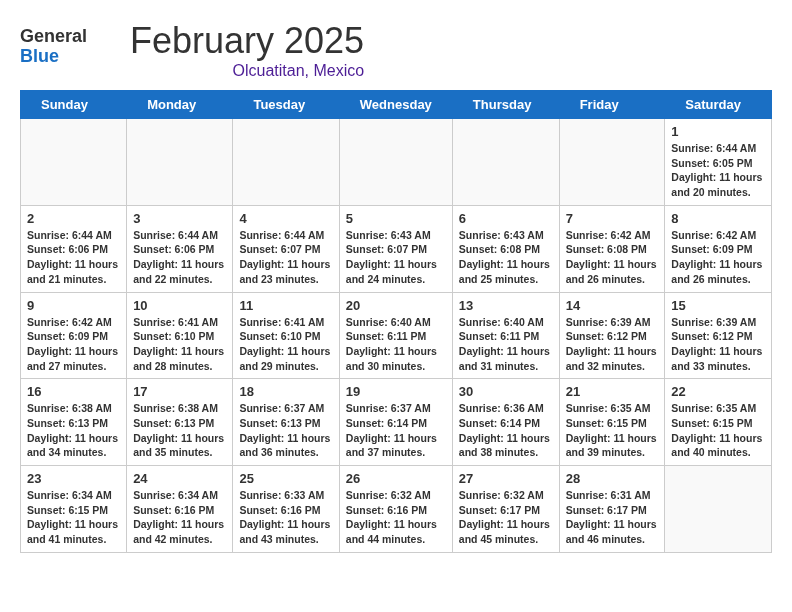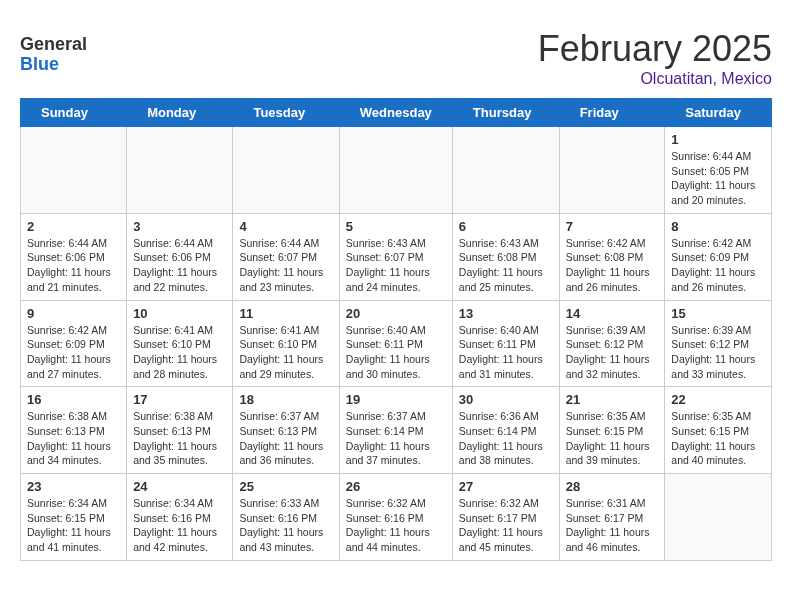--- a/index.html
+++ b/index.html
@@ -5,24 +5,22 @@
     * { margin: 0; padding: 0; box-sizing: border-box; }
     body {
       font-family: Arial, sans-serif;
       background: #fff;
       width: 792px;
       min-height: 612px;
       padding: 20px;
     }
     .header {
       display: flex;
-      justify-content: space-between;
       align-items: flex-start;
       margin-bottom: 10px;
-      margin-top: 8px;
     }
     .logo {
       display: flex;
       align-items: center;
       gap: 4px;
     }
     .title-block {
       text-align: right;
     }
     .month-title {
@@ -59,20 +57,21 @@
     .day-number {
       font-size: 13px;
       font-weight: bold;
       display: block;
       margin-bottom: 2px;
     }
     .day-info {
       font-size: 10.5px;
       line-height: 1.4;
       color: #333;
+      font-weight: bold;
     }
     .empty-cell {
       background: #f9f9f9;
     }
   </style>
 </head>
 <body>
 
 <div class="header">
   <div class="logo">

